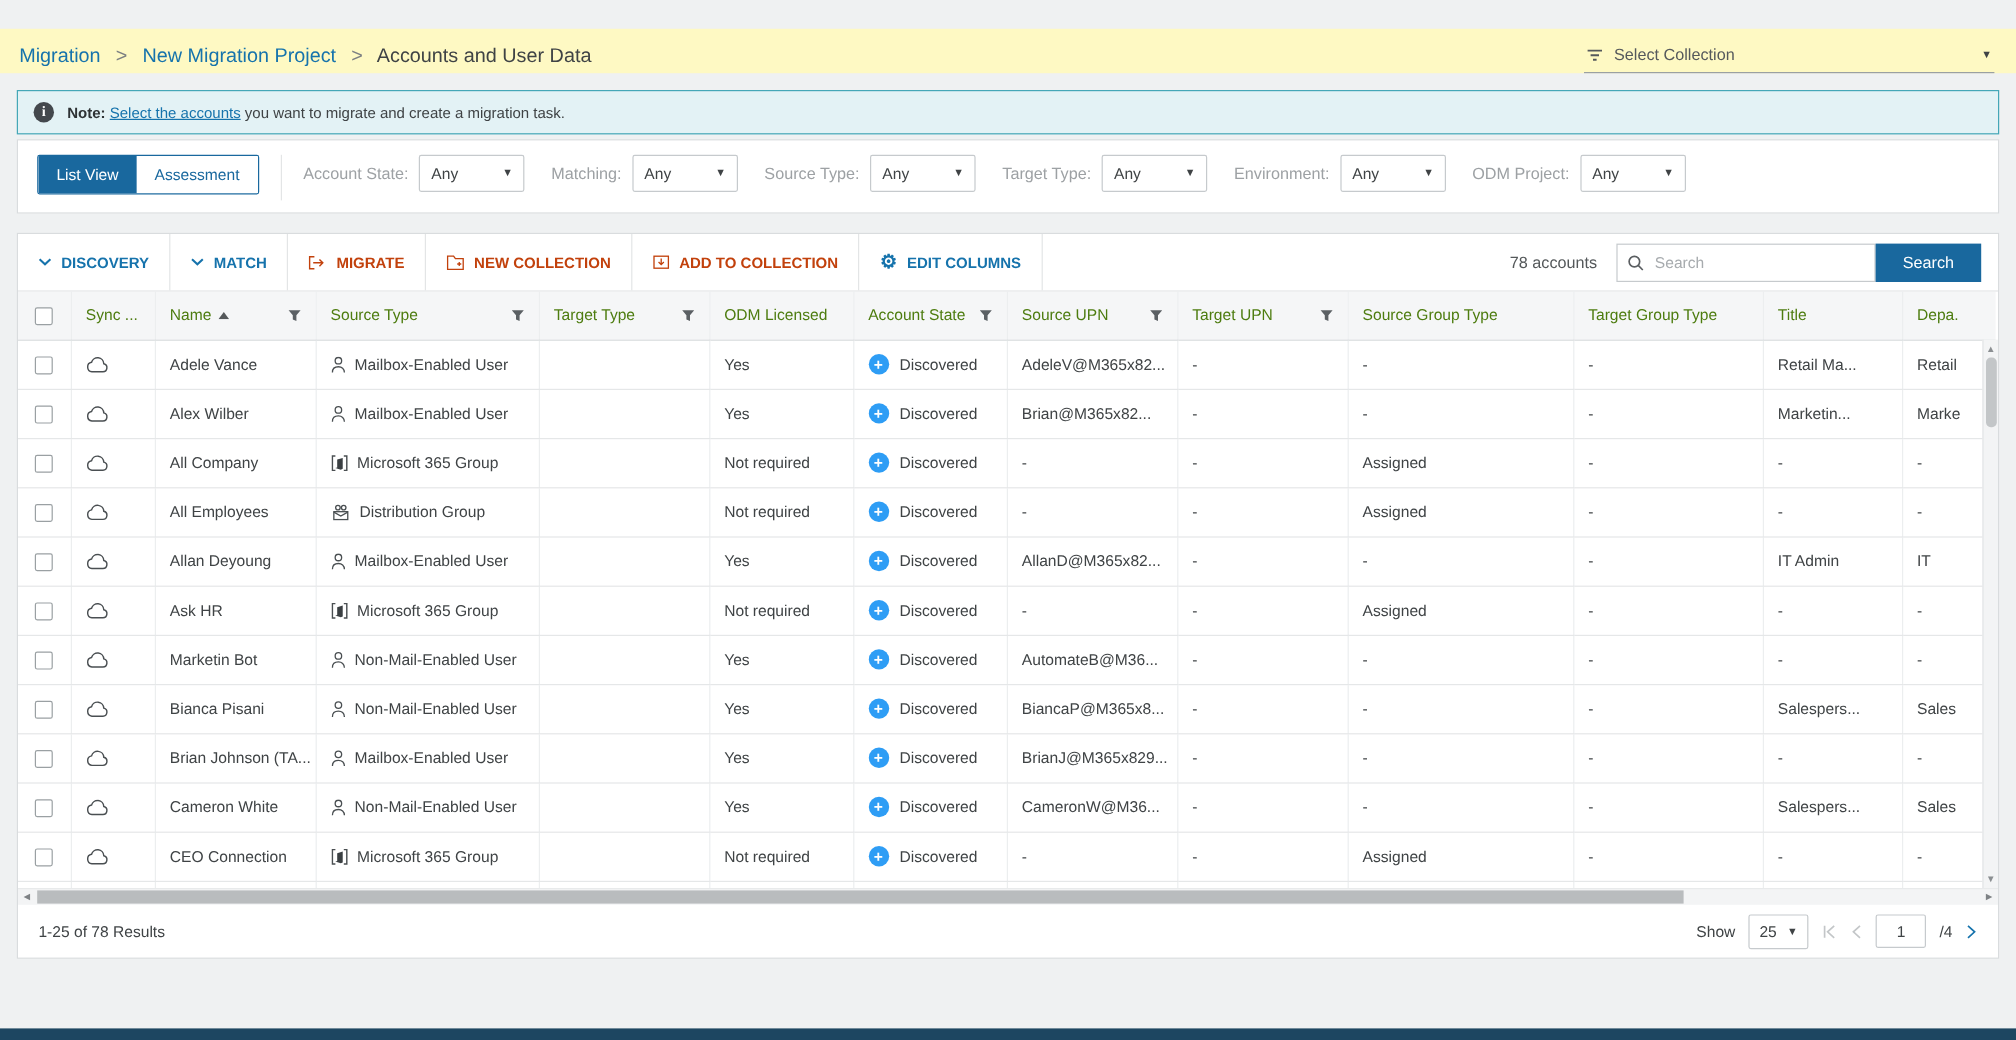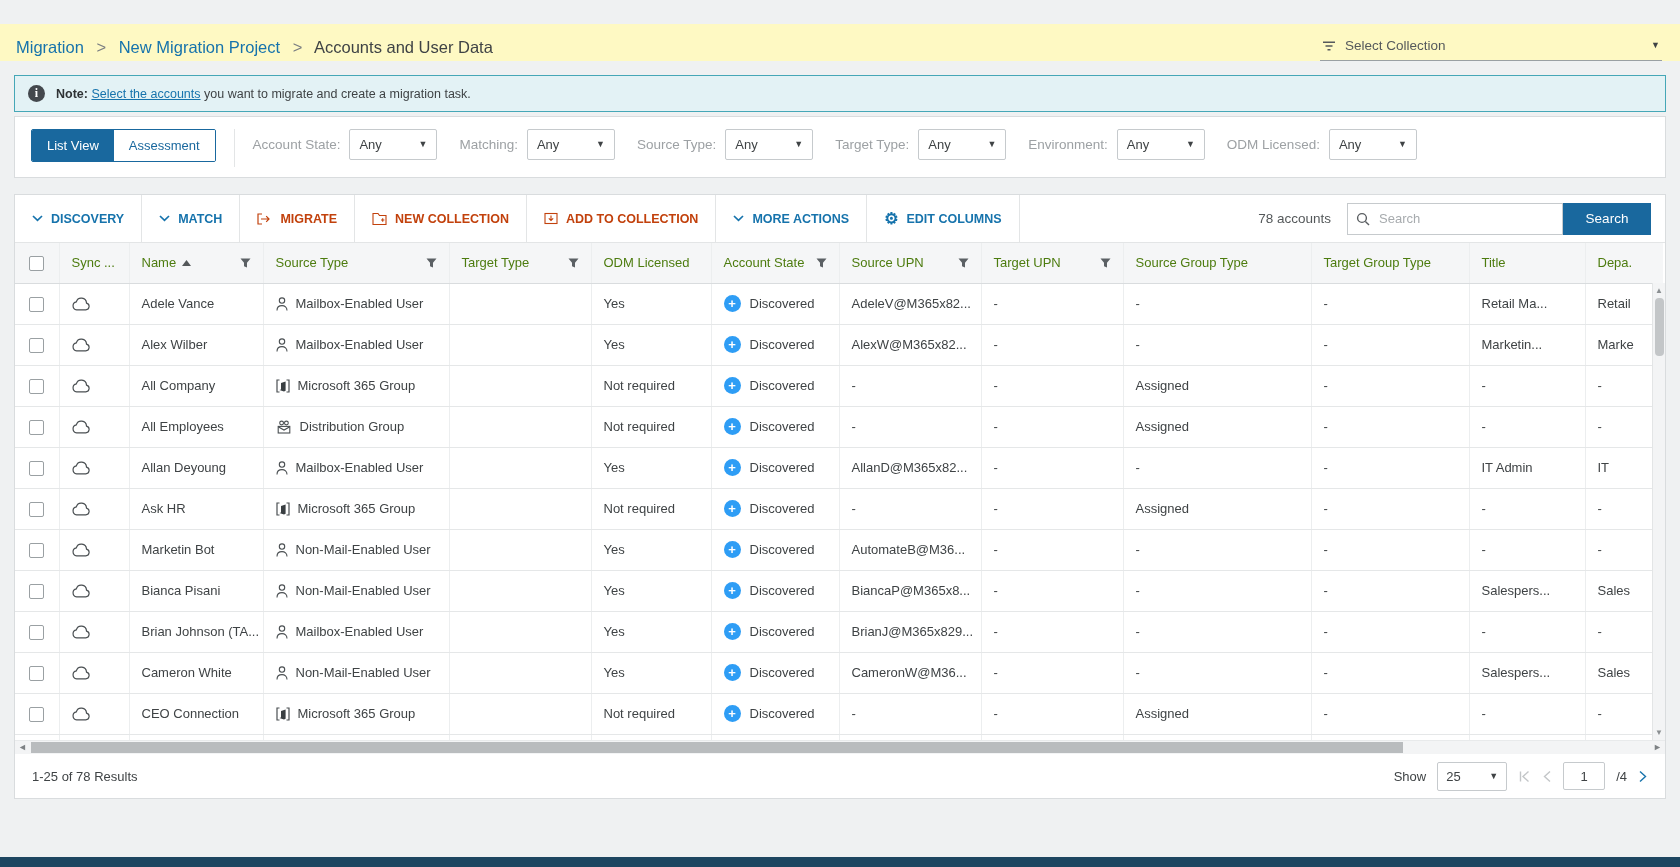--- a/index.html
+++ b/index.html
@@ -83,21 +83,21 @@
   .vthumb{width:9px;height:58px;background:#c3c6c8;border-radius:4px;cursor:grab}
   .vscroll .arr.down{margin-top:auto}
   .hscroll{height:14px;background:#f3f4f5;position:relative;border-top:1px solid #e8eaeb;
         font-size:9px;color:#7e8285}
   .hthumb{position:absolute;left:16px;top:1px;width:1372px;height:11px;background:#b9bcbe;cursor:grab}
   .hscroll .arr{position:absolute;top:1px;cursor:pointer}
   .hscroll .arr.left{left:3px}.hscroll .arr.right{right:3px}
   
   .tfooter{display:flex;align-items:center;height:44px;padding:0 17px;font-size:13px;color:#3f4345}
   .tf-right{margin-left:auto;display:flex;align-items:center;gap:11px}
-  .show-select{width:70px;padding:6px 8px}
+  .show-select{width:50px;padding:6px 8px}
   .pag{display:inline-flex;align-items:center;cursor:pointer}
   .pag.disabled{color:#c3c6c8;cursor:default}
   .pag.next{color:var(--accent)}
   .page-input{width:42px;height:28px;border:1px solid #c6cacd;border-radius:2px;display:flex;
         align-items:center;justify-content:center;background:#fff}
   .slash{color:#3f4345}
   .bottombar{position:absolute;left:0;bottom:0;width:100%;height:10px;background:var(--bottombar)}
 </style>
 </head>
 <body>
@@ -167,21 +167,21 @@
         </div>
       </div>
       <div class="fgroup">
         <span class="flabel">Environment:</span>
         <div class="select">
           <span>Any</span>
           <span class="caret">▼</span>
         </div>
       </div>
       <div class="fgroup">
-        <span class="flabel">ODM Licensed:</span>
+        <span class="flabel">ODM Project:</span>
         <div class="select">
           <span>Any</span>
           <span class="caret">▼</span>
         </div>
       </div>
     </div>
 </div>
 
 <div class="maincard">
   <div class="toolbar">
@@ -221,28 +221,20 @@
           <span>NEW COLLECTION</span>
         </div>
         <div class="tbtn disabled">
           <span class="icon">
             <svg width="14" height="13" viewBox="0 0 14 13">
               <rect x="1" y="1.5" width="12" height="10" fill="none" stroke="currentColor" stroke-width="1.1"></rect>
               <path d="M7 3.5v4.6M4.8 6.3L7 8.5l2.2-2.2" fill="none" stroke="currentColor" stroke-width="1.1"></path>
             </svg>
           </span>
           <span>ADD TO COLLECTION</span>
-        </div>
-        <div class="tbtn">
-          <span class="icon">
-            <svg width="11" height="7" viewBox="0 0 11 7">
-              <path d="M1 1l4.5 4.3L10 1" fill="none" stroke="currentColor" stroke-width="1.7"></path>
-            </svg>
-          </span>
-          <span>MORE ACTIONS</span>
         </div>
         <div class="tbtn">
           <span class="icon">
             <span class="gear">⚙</span>
           </span>
           <span>EDIT COLUMNS</span>
         </div>
       </span>
     <span class="tcount">78 accounts</span>
     <div class="searchbox">
@@ -419,21 +411,21 @@
                 </svg>
               </span><span>Mailbox-Enabled User</span></td>
             <td></td>
             <td>Yes</td>
             <td>
               <div class="statecell">
                 <span class="plus">+</span>
                 <span>Discovered</span>
               </div>
             </td>
-            <td>AlexW@M365x82...</td>
+            <td>Brian@M365x82...</td>
             <td>-</td>
             <td>-</td>
             <td>-</td>
             <td>Marketin...</td>
             <td>Marke</td>
           </tr>
           <tr>
             <td class="cbcell"><span class="cb"></span></td>
             <td><span class="icon">
                 <svg width="19" height="14" viewBox="0 0 19 14">

